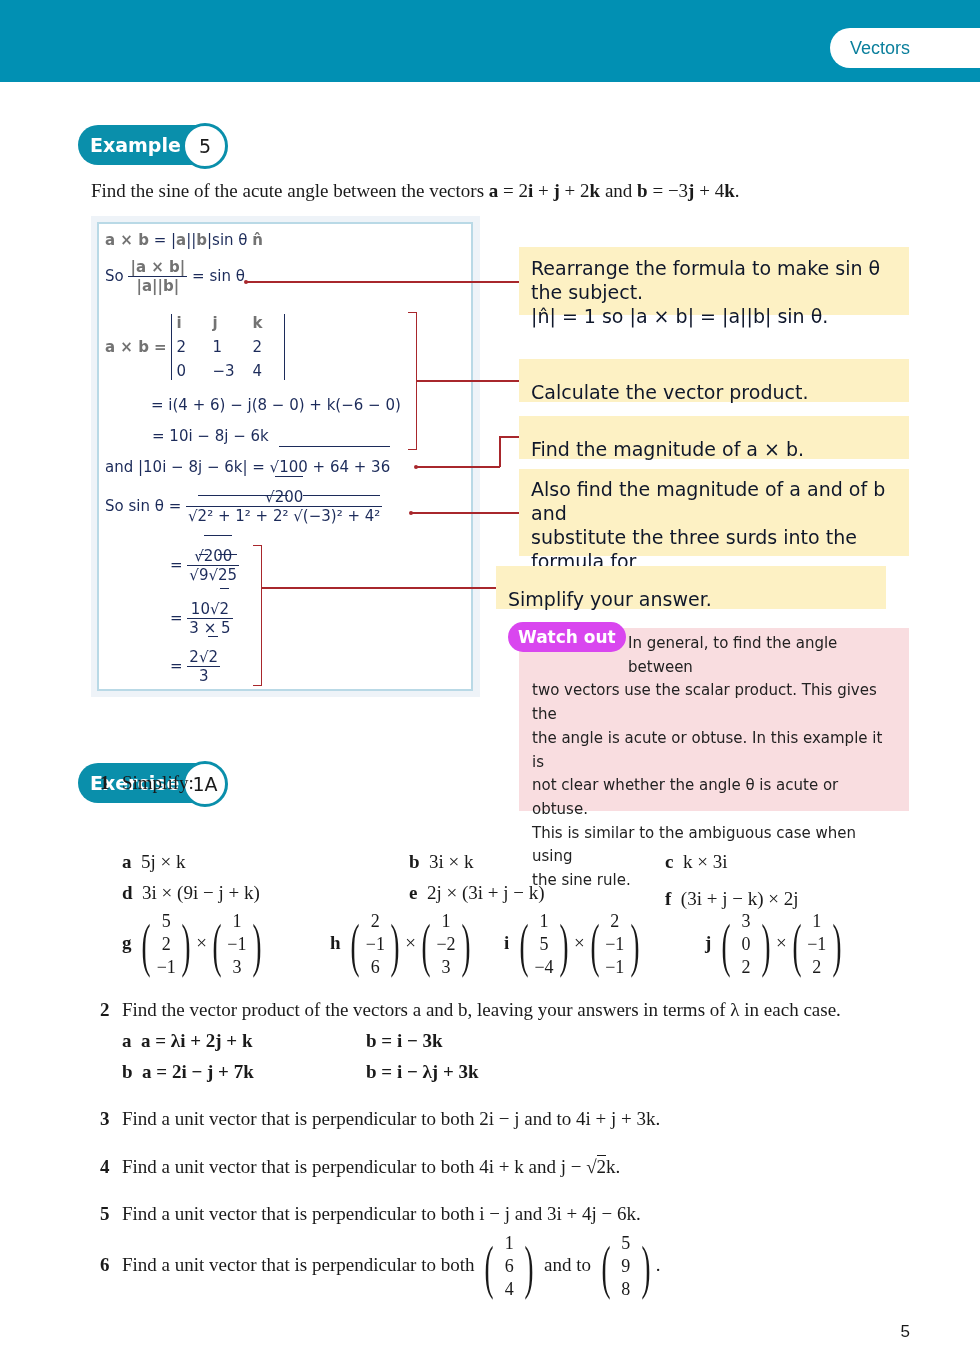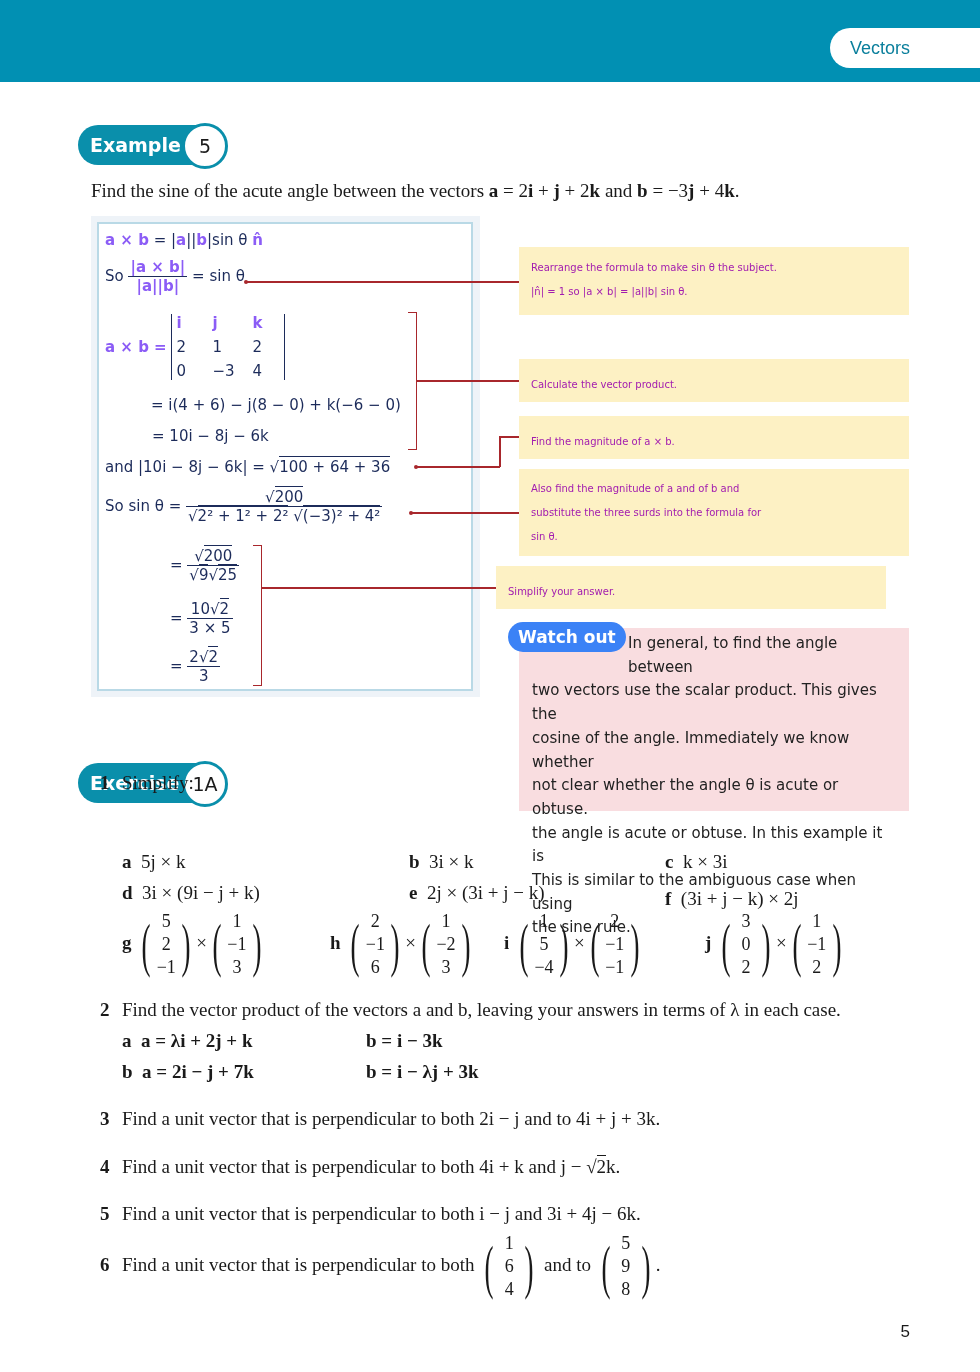--- a/index.html
+++ b/index.html
@@ -30,38 +30,38 @@
   }
   .serif-line { font-family: "Liberation Serif", serif; font-size: 19px; color: #1a1a1a; white-space: nowrap; }
   b.v { font-weight: bold; }
   
   .work-outer { left: 91px; top: 216px; width: 389px; height: 481px; background: #eef3f8; }
   .work-inner {
     left: 97px; top: 222px; width: 376px; height: 469px; background: #fff;
     border: 2px solid #b9d9e6; box-sizing: border-box;
   }
   .hw { font-family: "DejaVu Sans", sans-serif; font-size: 15px; color: #1c2b5a; white-space: nowrap; }
-  .hw b { color: #8b5cf6; }
+  .hw b { color: #737373; }
   .frac { display: inline-block; vertical-align: middle; text-align: center; }
   .frac .num { display: block; border-bottom: 1.5px solid #1c2b5a; padding: 0 2px; }
   .frac .den { display: block; padding: 0 2px; }
-  .sqrt { border-top: 1.3px solid #1c2b5a; padding-top: 1px; }
+  .sqrt { border-top: 1.3px solid #1c2b5a; padding-top: 11px; }
   .det-grid { display: inline-grid; grid-template-columns: 36px 40px 28px; border-left: 1.5px solid #1c2b5a; border-right: 1.5px solid #1c2b5a; padding: 0 4px; row-gap: 6px; vertical-align: middle; }
   
   .note {
-    background: #fdf1c4; font-family: "DejaVu Sans", sans-serif; font-size: 10px; color: #a21caf;
-    box-sizing: border-box; padding: 4px 12px; line-height: 24px;
+    background: #fdf1c4; font-family: "DejaVu Sans", sans-serif; font-size: 19px; color: #0f172a;
+    box-sizing: border-box; padding: 12px 12px; line-height: 24px;
   }
   .watch {
     left: 519px; top: 628px; width: 390px; height: 183px; background: #f9dde0;
     font-family: "DejaVu Sans", sans-serif; font-size: 15px; color: #222;
     box-sizing: border-box; padding: 4px 12px 0 13px; line-height: 23.7px;
   }
   .watch-badge {
-    position: absolute; left: -11px; top: -6px; background: #3b82f6; color: #fff;
+    position: absolute; left: -11px; top: -6px; background: #d946ef; color: #fff;
     font-weight: bold; font-size: 17px; border-radius: 16px; padding: 0 10px; height: 30px; line-height: 30px;
   }
   .connector { position: absolute; background: #a8272c; }
   .bracket { position: absolute; border: 1.5px solid #a8272c; border-left: none; }
   .dot { position: absolute; width: 4px; height: 4px; border-radius: 50%; background: #a8272c; }
   
   .q { font-family: "Liberation Serif", serif; font-size: 19px; color: #1a1a1a; white-space: nowrap; }
   .qnum { font-weight: bold; display: inline-block; width: 22px; }
   .lab { font-weight: bold; }
   .colvec { display: inline-flex; align-items: center; vertical-align: middle; }
@@ -184,23 +184,22 @@
   <div>sin θ.</div>
 </div>
 <div class="abs note" style="left:496px;top:566px;width:390px;height:43px;line-height:43px;">
   <span>Simplify your answer.</span>
 </div>
 
 <div class="abs watch">
   <span class="watch-badge">Watch out</span>
   <div style="padding-left:96px;">In general, to find the angle between</div>
   <div>two vectors use the scalar product. This gives the</div>
-  <div>cosine of the angle. Immediately we know whether</div>
+  <div>the angle is acute or obtuse. In this example it is</div>
   <div>not clear whether the angle θ is acute or obtuse.</div>
-  <div>the angle is acute or obtuse. In this example it is</div>
   <div>This is similar to the ambiguous case when using</div>
   <div>the sine rule.</div>
 </div>
 
 <div class="abs pill" style="left:78px;top:763px;width:144px;">
   <span>Exercise</span>
   <span class="pill-num" style="left:104px;">1A</span>
 </div>
 
 <div class="abs q" style="left:100px;top:772px;">

